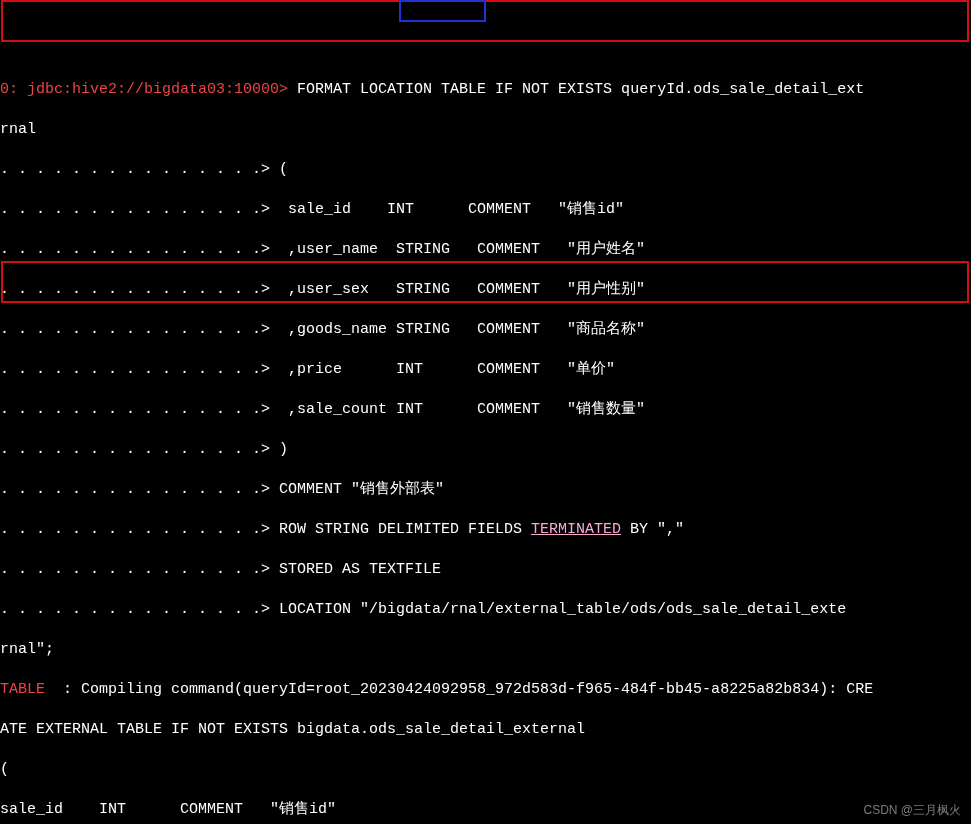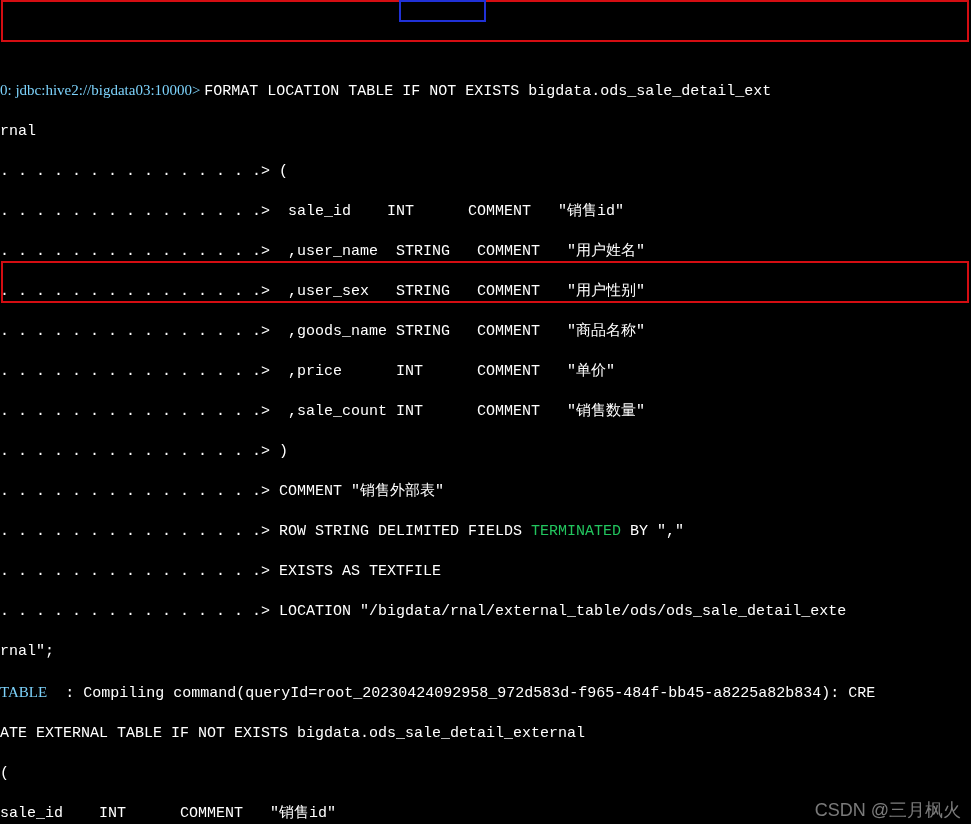--- a/index.html
+++ b/index.html
@@ -9,60 +9,60 @@
     color: #fff;
     font-family: "Consolas", "Courier New", monospace;
     font-size: 15px;
     line-height: 20px;
     width: 971px;
     height: 824px;
     overflow: hidden;
     white-space: pre;
     position: relative;
   }
-  .cyan   { color: #7dd3fc; font-family: Liberation Serif, serif; }
-  .yellow { color: #22c55e; }
+  .cyan   { color: #ef4444; }
+  .yellow { color: #f9a8d4; text-decoration: underline; }
   .redbox {
     border: 2px solid #d40d12;
     position: absolute;
   }
   .bluebox {
     border: 2px solid #2031d6;
     position: absolute;
     background: transparent;
   }
   .watermark {
     position: absolute;
     right: 10px;
     bottom: 4px;
     color: #dedede;
     opacity: 0.55;
-    font-size: 18px;
+    font-size: 12px;
     font-family: sans-serif;
   }
   .line { display: block; }
 </style>
 </head>
 <body>
 
 
 
-<span class="line"><span class="cyan">0: jdbc:hive2://bigdata03:10000&gt; </span><span>FORMAT </span><span class="yellow-target">LOCATION</span><span> TABLE IF NOT EXISTS bigdata.ods_sale_detail_ext</span></span>
+<span class="line"><span class="cyan">0: jdbc:hive2://bigdata03:10000&gt; </span><span>FORMAT </span><span class="yellow-target">LOCATION</span><span> TABLE IF NOT EXISTS queryId.ods_sale_detail_ext</span></span>
 <span class="line">rnal</span>
 <span class="line"><span>. . . . . . . . . . . . . . .&gt; </span><span>(</span></span>
 <span class="line"><span>. . . . . . . . . . . . . . .&gt; </span><span> sale_id    INT      COMMENT   "销售id"</span></span>
 <span class="line"><span>. . . . . . . . . . . . . . .&gt; </span><span> ,user_name  STRING   COMMENT   "用户姓名"</span></span>
 <span class="line"><span>. . . . . . . . . . . . . . .&gt; </span><span> ,user_sex   STRING   COMMENT   "用户性别"</span></span>
 <span class="line"><span>. . . . . . . . . . . . . . .&gt; </span><span> ,goods_name STRING   COMMENT   "商品名称"</span></span>
 <span class="line"><span>. . . . . . . . . . . . . . .&gt; </span><span> ,price      INT      COMMENT   "单价"</span></span>
 <span class="line"><span>. . . . . . . . . . . . . . .&gt; </span><span> ,sale_count INT      COMMENT   "销售数量"</span></span>
 <span class="line"><span>. . . . . . . . . . . . . . .&gt; </span><span>)</span></span>
 <span class="line"><span>. . . . . . . . . . . . . . .&gt; </span><span>COMMENT "销售外部表"</span></span>
 <span class="line"><span>. . . . . . . . . . . . . . .&gt; </span><span>ROW STRING DELIMITED FIELDS </span><span class="yellow">TERMINATED</span><span> BY ","</span></span>
-<span class="line"><span>. . . . . . . . . . . . . . .&gt; </span><span>EXISTS AS TEXTFILE</span></span>
+<span class="line"><span>. . . . . . . . . . . . . . .&gt; </span><span>STORED AS TEXTFILE</span></span>
 <span class="line"><span>. . . . . . . . . . . . . . .&gt; </span><span>LOCATION "/bigdata/rnal/external_table/ods/ods_sale_detail_exte</span></span>
 <span class="line">rnal";</span>
 <span class="line"><span class="cyan">TABLE</span><span>  : Compiling command(queryId=root_20230424092958_972d583d-f965-484f-bb45-a8225a82b834): CRE</span></span>
 <span class="line">ATE EXTERNAL TABLE IF NOT EXISTS bigdata.ods_sale_detail_external</span>
 <span class="line">(</span>
 <span class="line">sale_id    INT      COMMENT   "销售id"</span>
 
 
 
 

